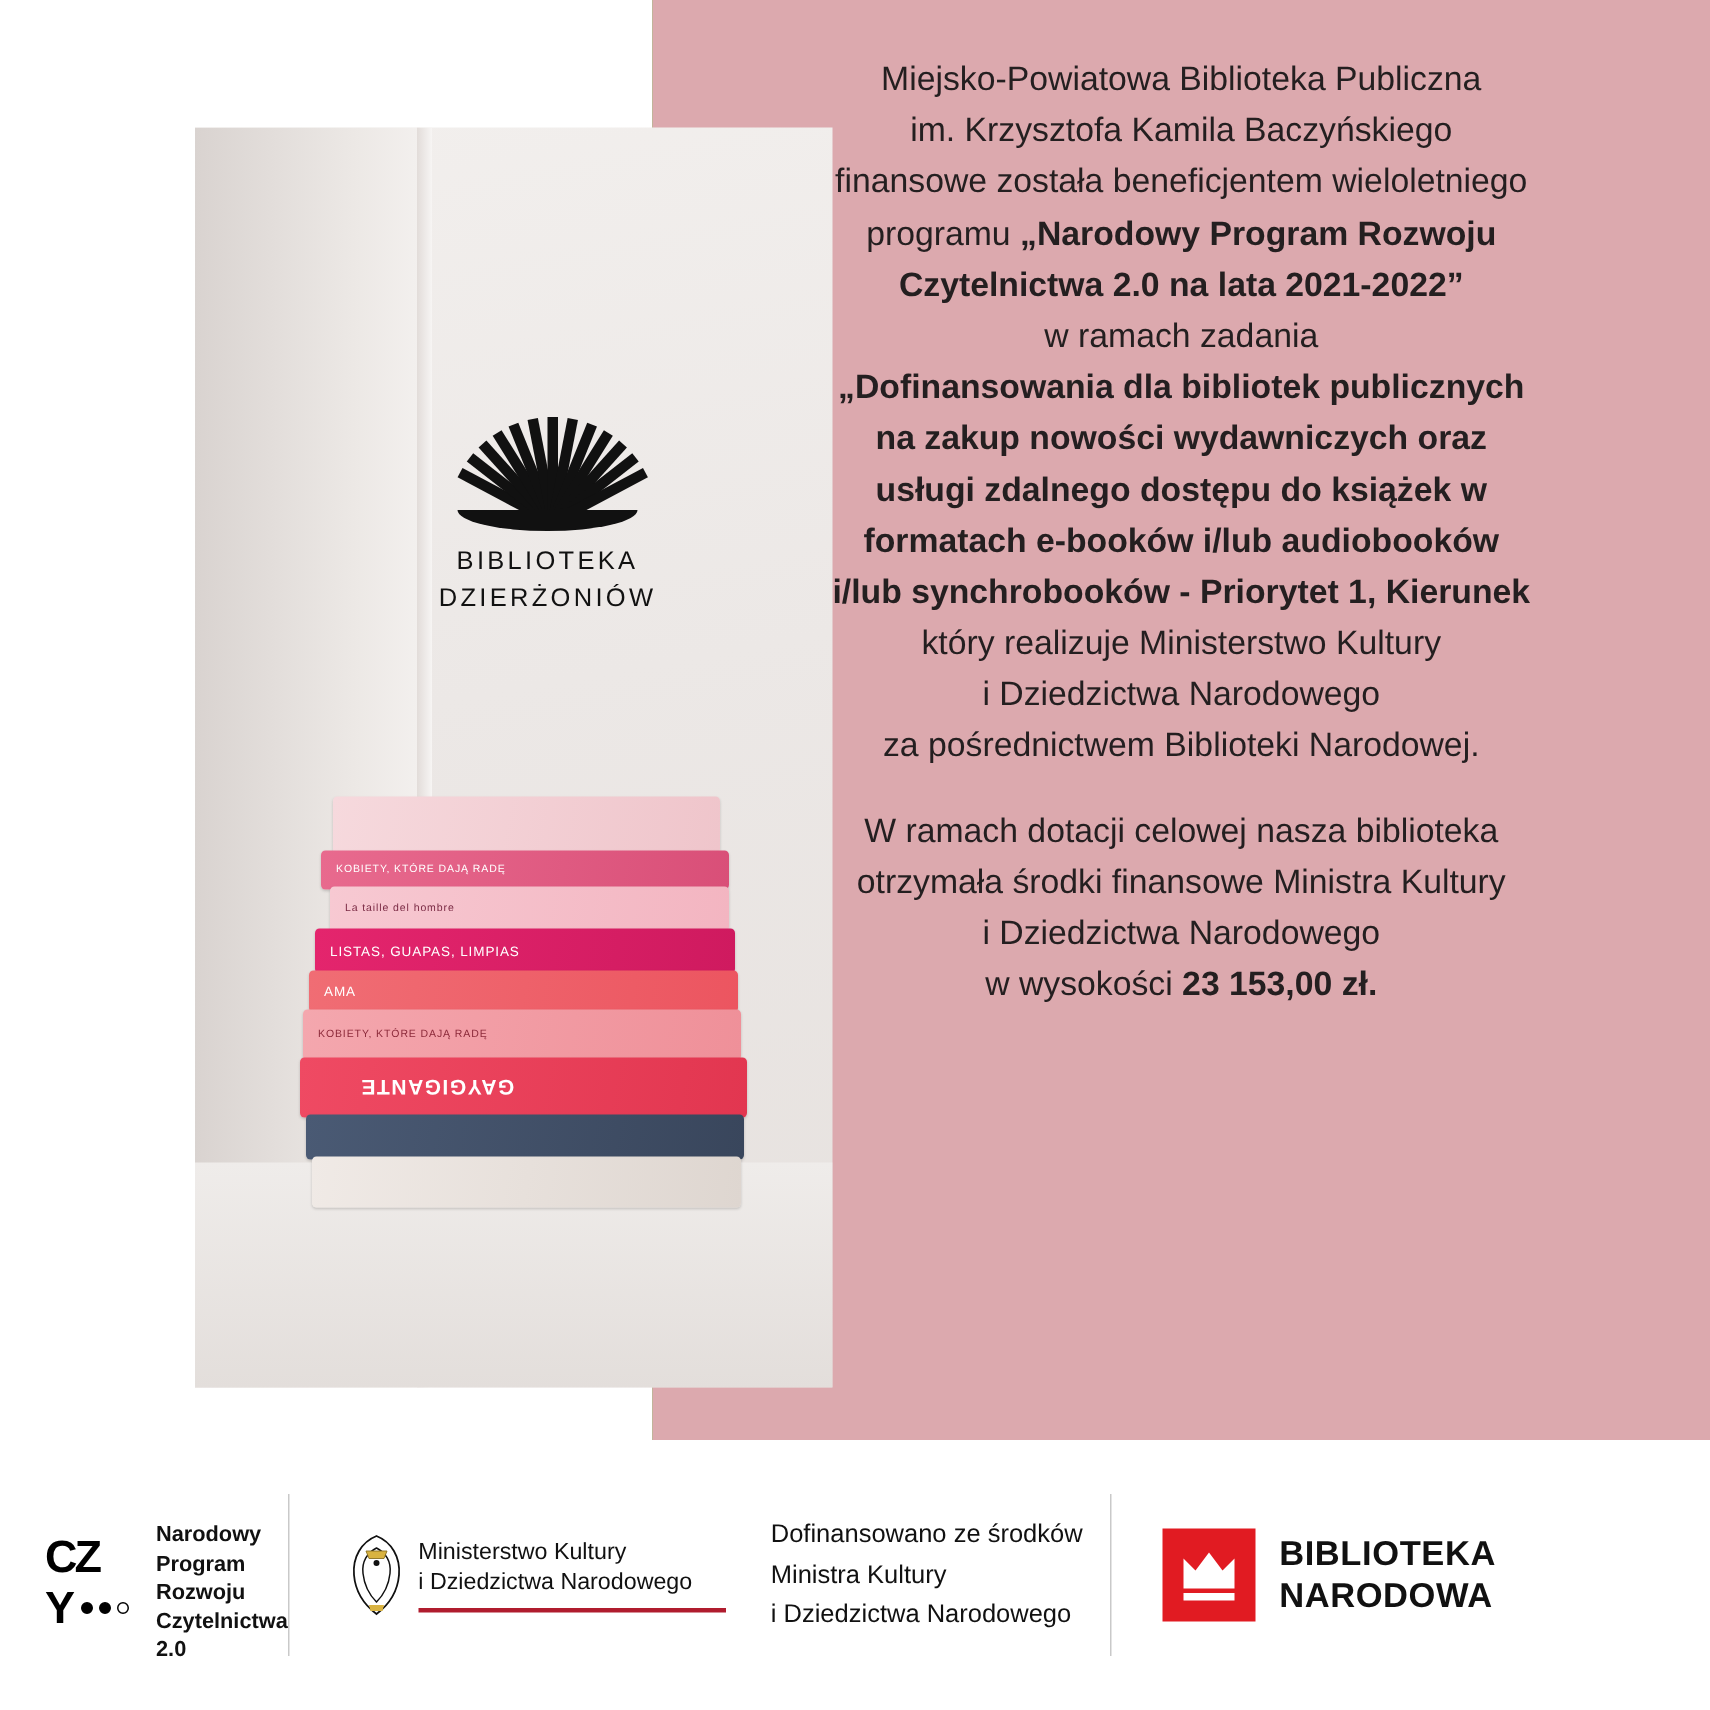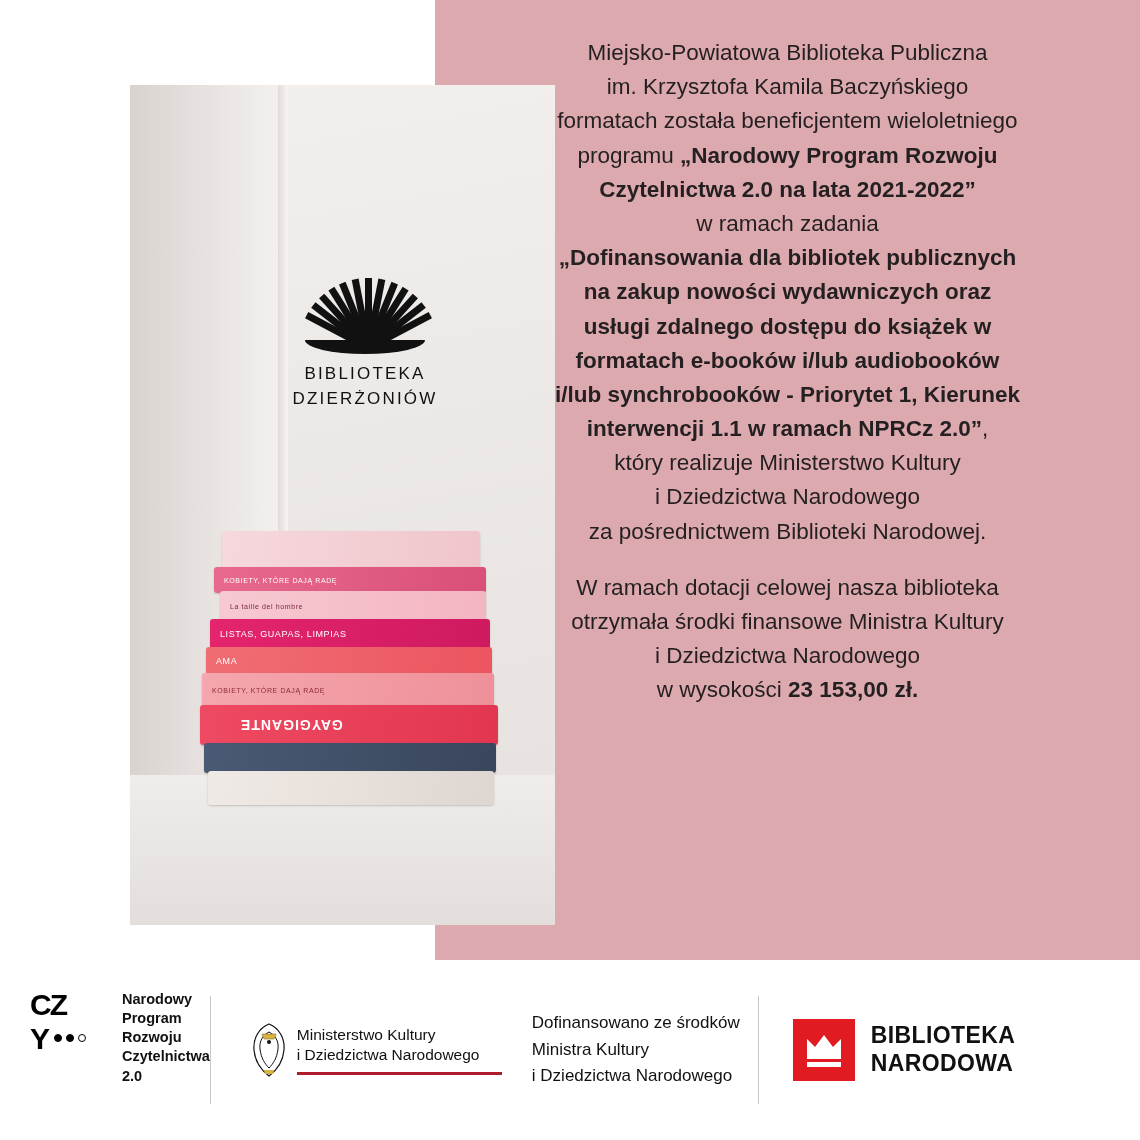--- a/index.html
+++ b/index.html
@@ -88,21 +88,21 @@
 
   
   .footer {
     position: absolute; left: 0; top: 960px; width: 1140px; height: 180px;
     background: #ffffff; display: flex; align-items: center;
   }
   .f-cell { display: flex; align-items: center; height: 120px; }
   .divider { width: 1px; height: 108px; background: #c9c9c9; }
 
   
-  .nprcz { display: flex; align-items: flex-start; gap: 32px; padding-left: 28px; }
+  .nprcz { display: flex; align-items: flex-end; gap: 14px; padding-left: 28px; }
   .nprcz-mark { width: 62px; height: 86px; position: relative; color: #000; }
   .nprcz-mark .cz {
     font-size: 30px; font-weight: bold; letter-spacing: -2px; line-height: 1;
     position: absolute; left: 2px; top: 0;
   }
   .nprcz-mark .yy {
     font-size: 30px; font-weight: bold; line-height: 1;
     position: absolute; left: 2px; top: 34px;
   }
   .nprcz-mark .dots { position: absolute; left: 26px; top: 44px; display: flex; gap: 4px; align-items: center; }
@@ -130,31 +130,30 @@
 <div class="poster">
 
   <div class="top">
 
     <div class="left-panel"></div>
 
     <div class="right-panel">
       <div class="text-block">
         <p>Miejsko-Powiatowa Biblioteka Publiczna</p>
         <p>im. Krzysztofa Kamila Baczyńskiego</p>
-        <p>formatach została beneficjentem wieloletniego</p>
+        <p>finansowe została beneficjentem wieloletniego</p>
         <p><span>programu </span><b>„Narodowy Program Rozwoju</b></p>
         <p><b>Czytelnictwa 2.0 na lata 2021-2022”</b></p>
         <p>w ramach zadania</p>
 
         <p><b>„Dofinansowania dla bibliotek publicznych</b></p>
         <p><b>na zakup nowości wydawniczych oraz</b></p>
         <p><b>usługi zdalnego dostępu do książek w</b></p>
         <p><b>formatach e-booków i/lub audiobooków</b></p>
         <p><b>i/lub synchrobooków - Priorytet 1, Kierunek</b></p>
-        <p><b>interwencji 1.1 w ramach NPRCz 2.0”</b><span>,</span></p>
 
         <p>który realizuje Ministerstwo Kultury</p>
         <p>i Dziedzictwa Narodowego</p>
         <p>za pośrednictwem Biblioteki Narodowej.</p>
 
         <div class="gap"></div>
 
         <p>W ramach dotacji celowej nasza biblioteka</p>
         <p>otrzymała środki finansowe Ministra Kultury</p>
         <p>i Dziedzictwa Narodowego</p>

